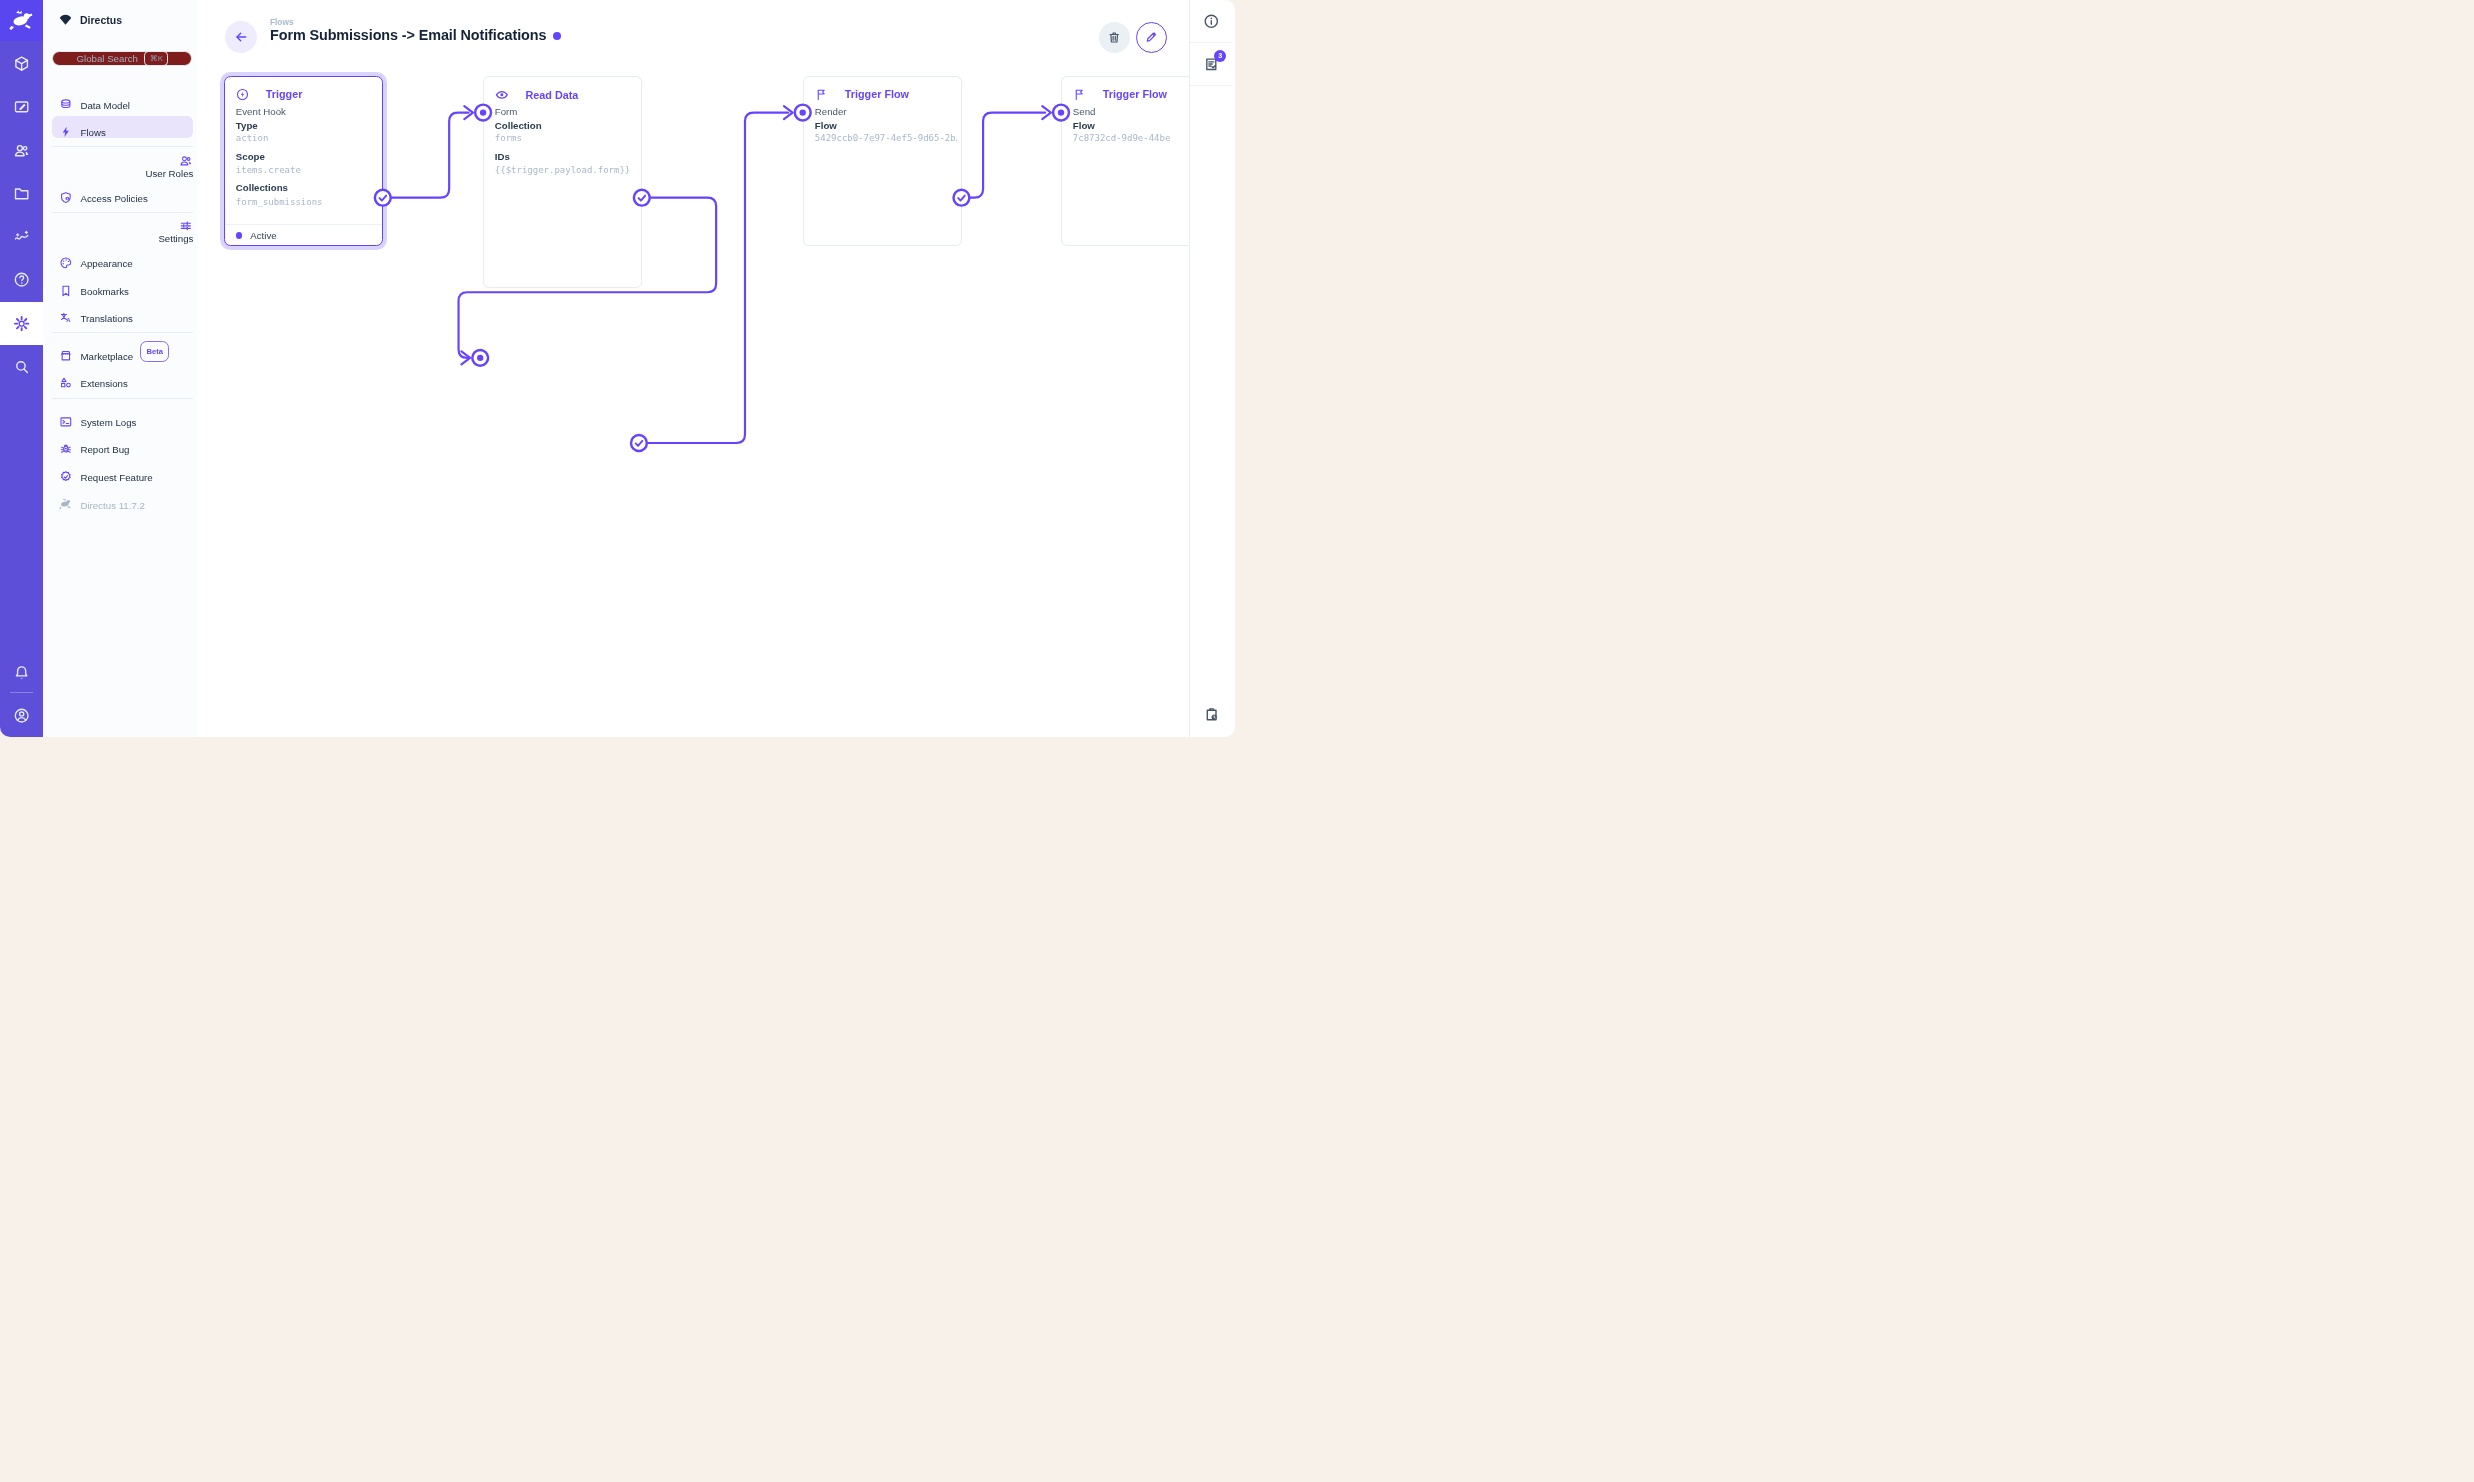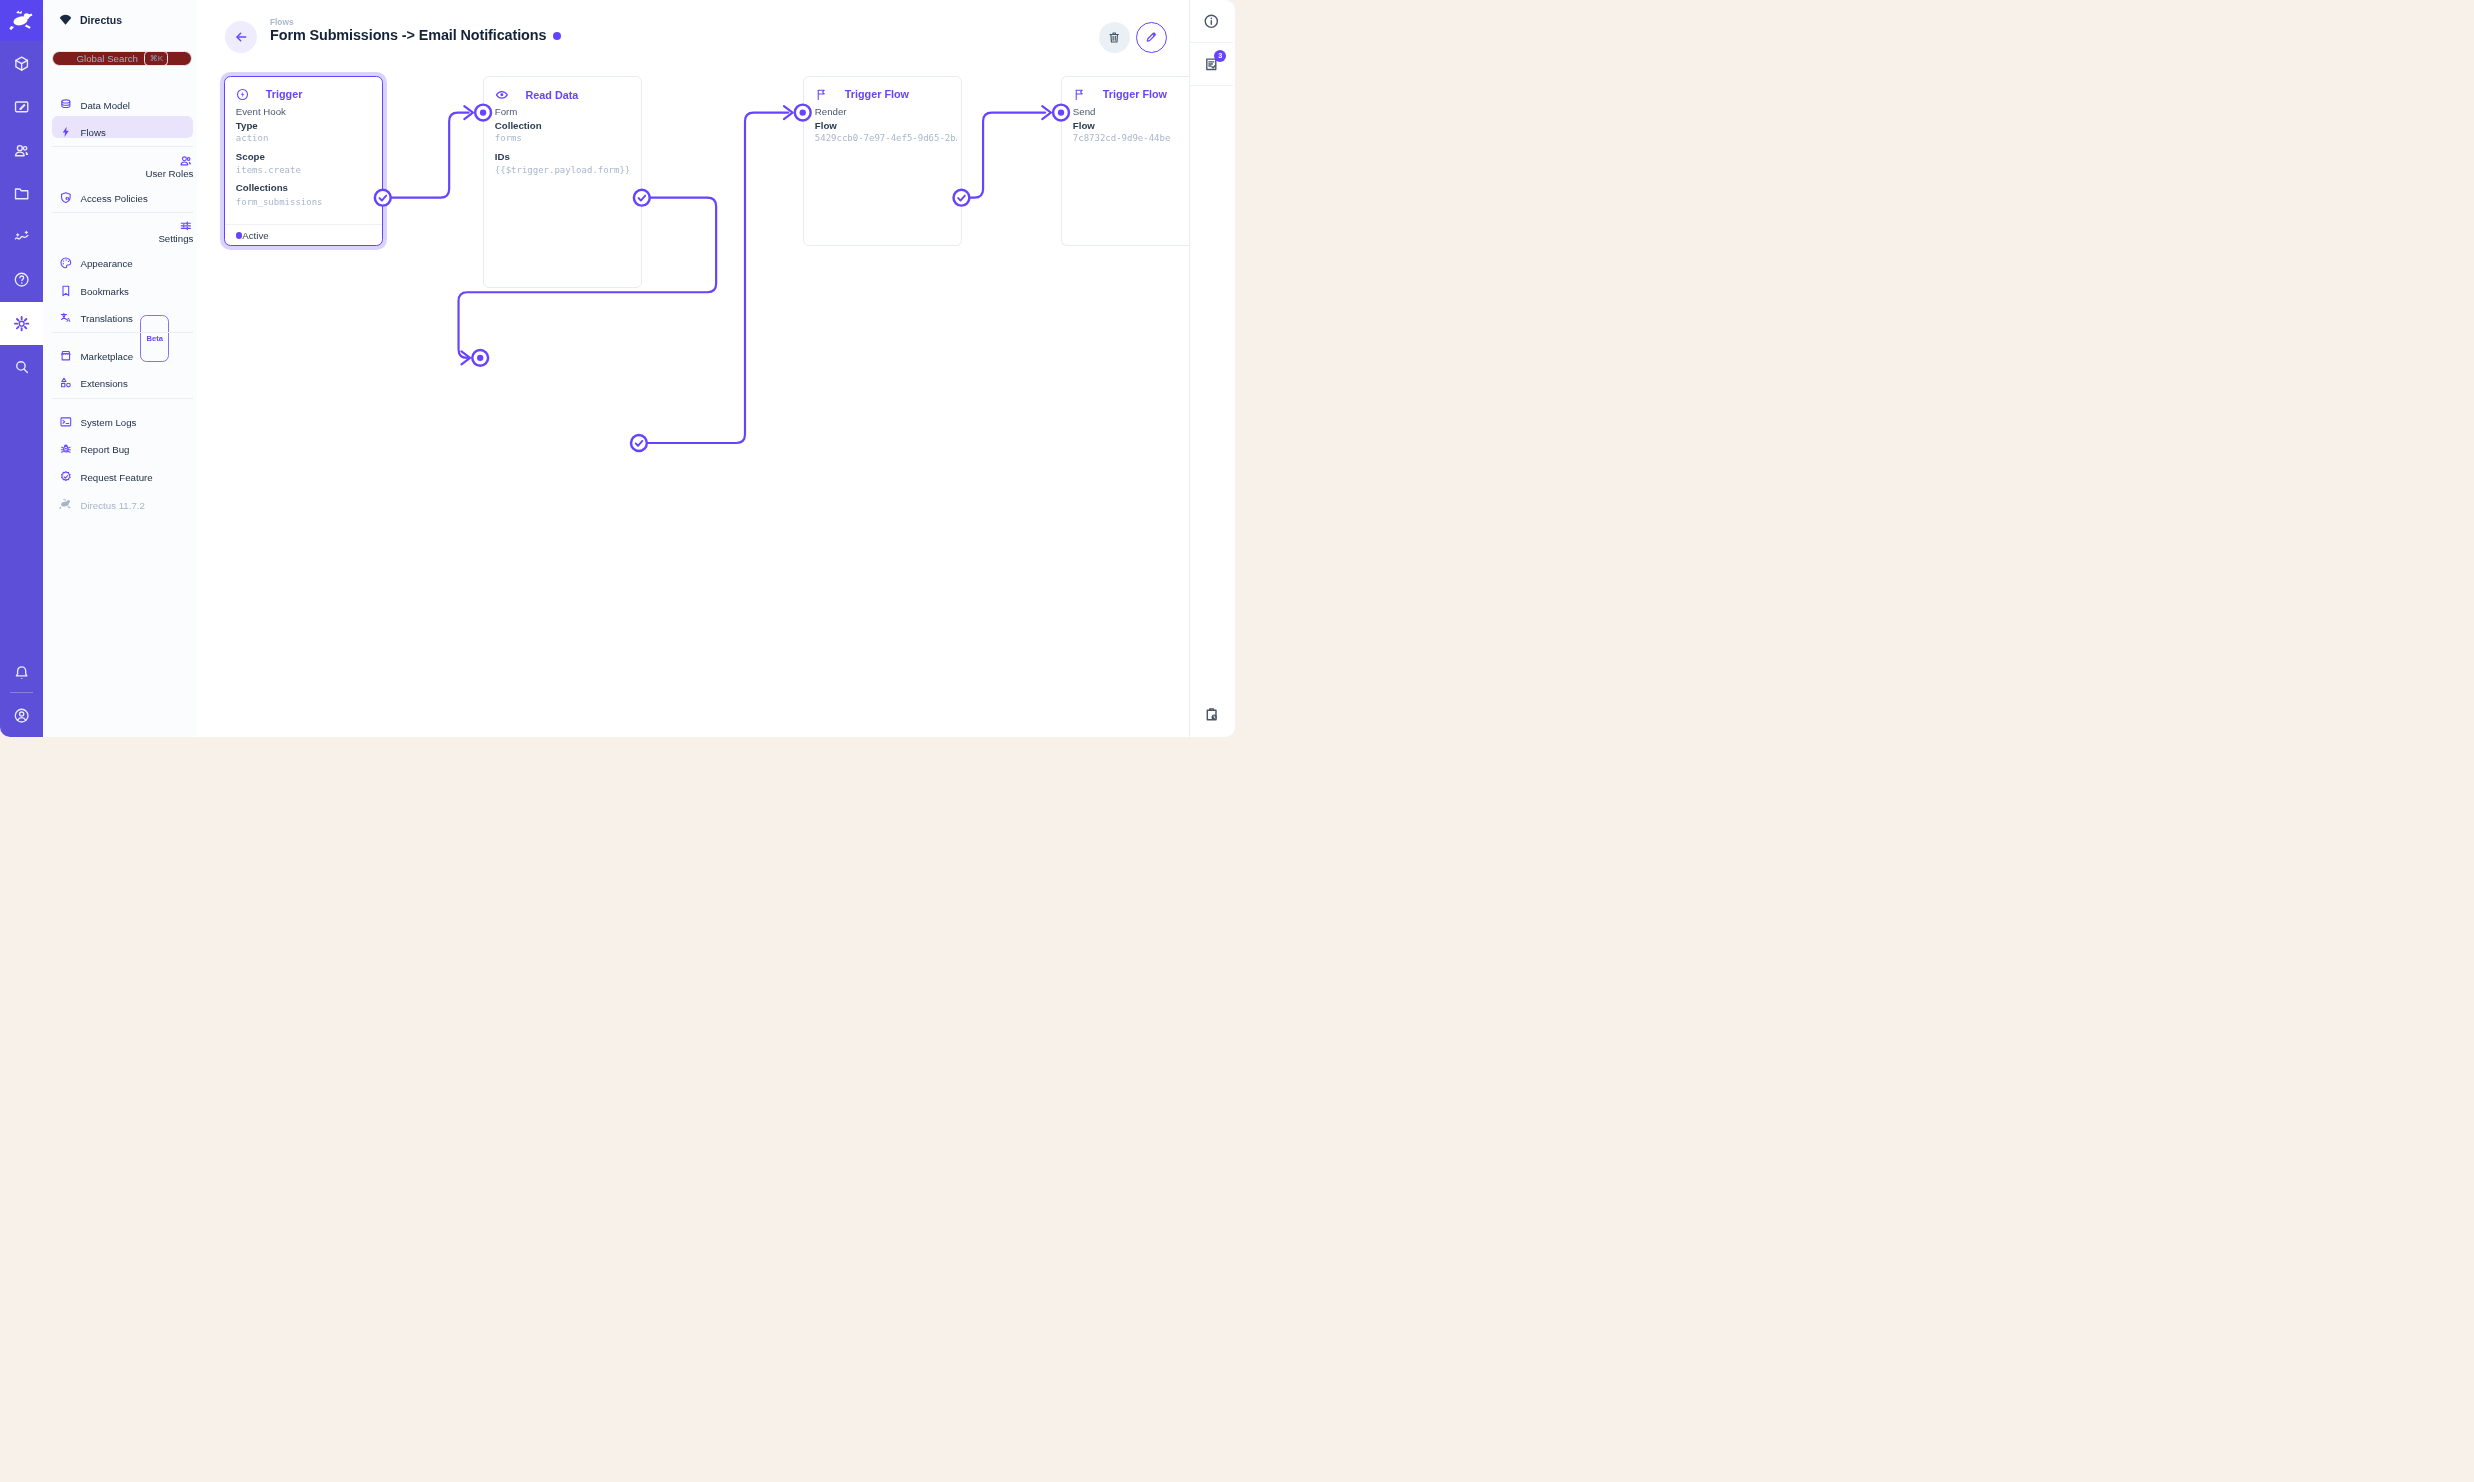--- a/index.html
+++ b/index.html
@@ -33,21 +33,21 @@
   .project-name { margin-left:8px; font-size:10.5px; font-weight:700; color:#18243A; }
   .search-box { position:absolute; left:9.4px; top:51px; width:140px; height:15px; border:1.1px solid #E3E9F1; border-radius:13.7px; background:#7f1d1d; display:flex; align-items:center; justify-content:center; gap:6.5px; cursor:text; }
   .search-placeholder { font-size:9.7px; color:#9FB0C6; }
   .kbd-badge { border:1.1px solid #E3E9F1; border-radius:4.3px; font-size:8px; color:#8D9CB2; padding:1.4px 4.3px; line-height:9.4px; }
   .nav-item { position:absolute; left:9.4px; width:141px; height:22.4px; border-radius:5.8px; display:flex; align-items:flex-end; cursor:pointer; }
   .nav-item.active { background:#E9E4FC; }
   .nav-item .n-icon { width:14.4px; margin-left:6.5px; display:flex; justify-content:center; }
   .nav-item .n-label { margin-left:7.2px; font-size:9.7px; font-weight:500; color:#1B2B41; white-space:nowrap; }
   .nav-item.dimmed .n-label { color:#A6B5C8; font-weight:500; }
   .nav-divider { position:absolute; left:9.4px; width:141px; height:0.7px; background:#E9EEF4; }
-  .beta-badge { margin-left:7.2px; border:1.1px solid #8A6CF7; color:#6644FF; border-radius:6.5px; font-size:7.6px; font-weight:600; padding:18px 5px;margin-top:14px; }
+  .beta-badge { margin-left:7.2px; border:1.1px solid #8A6CF7; color:#6644FF; border-radius:6.5px; font-size:7.6px; font-weight:600; padding:5px 5px;margin-top:14px; }
 
   
   .canvas { position:absolute; left:0; top:0; width:1191px; height:737px; overflow:hidden; background:#fff; }
   .crumb { position:absolute; left:270px; top:16.6px; font-size:8.3px; font-weight:600; color:#A9BACF; }
   .page-title-row { position:absolute; left:270px; top:27.4px; display:flex; align-items:center; }
   .page-title { font-size:14.4px; font-weight:700; color:#142338; letter-spacing:-0.1px; white-space:nowrap; }
   .title-dot { width:8px; height:8px; border-radius:50%; background:#6644FF; margin-left:6.5px; margin-top:2.2px; }
   .circle-btn { position:absolute; border-radius:50%; display:flex; align-items:center; justify-content:center; cursor:pointer; }
   .back-btn { left:225px; top:21px; width:32px; height:32px; background:#EFECFD; }
   .trash-btn { left:1099px; top:21.7px; width:31px; height:31px; background:#EBF0F5; }
@@ -55,21 +55,21 @@
 
   
   .panel { position:absolute; width:159px; background:#fff; border:1.1px solid #E7ECF2; border-radius:5.8px; cursor:pointer; }
   .panel.selected { border:1.8px solid #6644FF; border-radius:6.5px; box-shadow:0 0 0 4px rgba(124,98,255,.28); }
   .panel-header { position:absolute; left:10.8px; top:10.8px; display:flex; align-items:center; gap:17px; }
   .panel-title { font-size:10.8px; font-weight:700; color:#6644FF; white-space:nowrap; }
   .p-sub { position:absolute; left:10.8px; top:29px; font-size:9.7px; font-weight:500; color:#49586B; }
   .f-label { position:absolute; left:10.8px; font-size:9.7px; font-weight:700; color:#2B3B52; }
   .f-value { position:absolute; left:10.8px; right:4.3px; font-family:"DejaVu Sans Mono", monospace; font-size:9px; color:#A8B7CA; white-space:nowrap; overflow:hidden; }
   .panel-divider { position:absolute; left:0; right:0; top:147px; height:0.7px; background:#EEF2F7; }
-  .status-row { position:absolute; left:10.8px; top:153px; display:flex; align-items:center; }
+  .status-row { position:absolute; left:10.8px; top:153px; display:flex; align-items:center; gap:8px; }
   .status-dot { width:6.5px; height:6.5px; border-radius:50%; background:#6644FF; }
   .status-label { font-size:9.7px; font-weight:500; color:#2F3E52; }
   .flow-svg { position:absolute; left:0; top:0; pointer-events:none; }
 
   
   .right-strip { position:absolute; right:2.2px; top:0; width:44px; height:737px; background:#fff; border-left:0.7px solid #E9EEF4; z-index:35; border-radius:0 10px 10px 0; }
   .strip-btn { position:absolute; left:0; width:43px; height:42px; display:flex; align-items:center; justify-content:center; cursor:pointer; }
   .strip-divider { position:absolute; left:0; width:43px; height:0.7px; background:#EEF2F6; }
   .badge { position:absolute; min-width:12.3px; height:12.3px; border-radius:6.5px; background:#6644FF; color:#fff; font-size:7.2px; font-weight:700; display:flex; align-items:center; justify-content:center; }
 </style>

